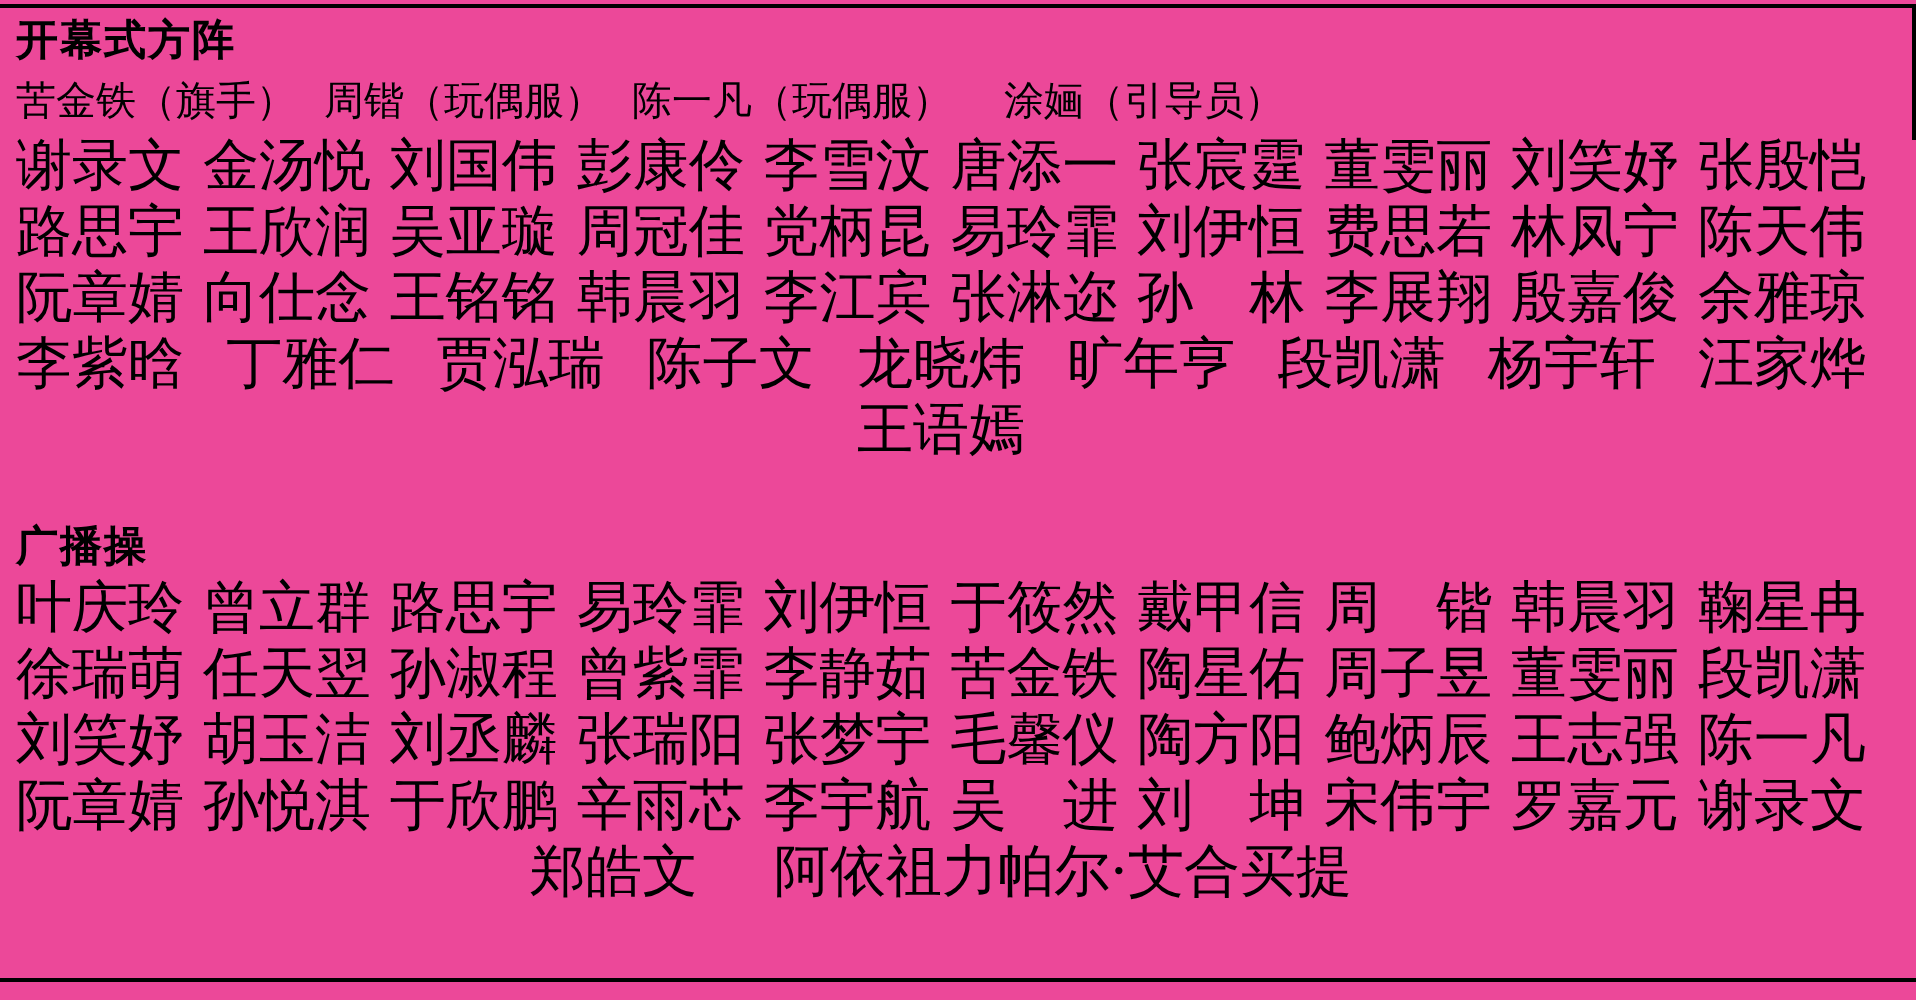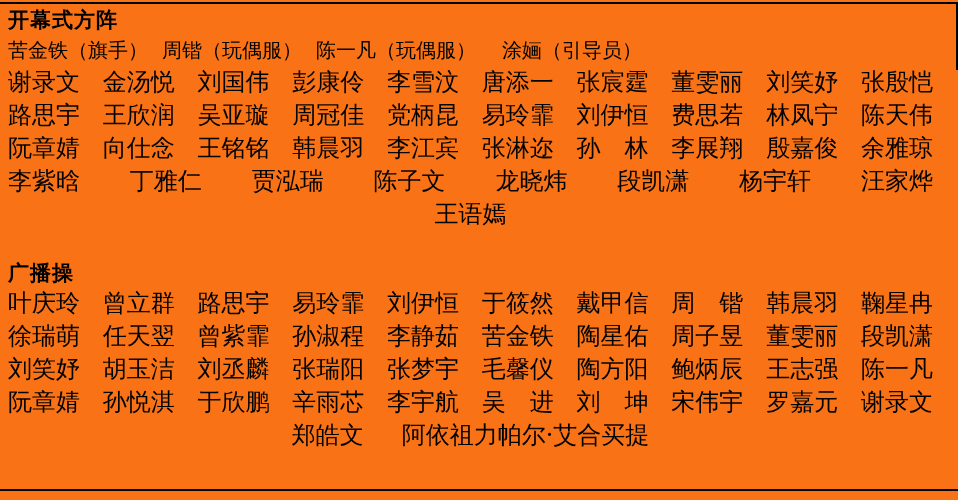--- a/index.html
+++ b/index.html
@@ -4,21 +4,21 @@
 <style>
   html, body {
     margin: 0;
     padding: 0;
     background: #ffffff;
   }
   .sheet {
     position: relative;
     width: 958px;
     height: 500px;
-    background: #f97316;
+    background: #ec4899;
     color: #000000;
     font-family: "DejaVu Serif", "Liberation Serif", serif;
     box-sizing: border-box;
     overflow: hidden;
   }
   .rule-top {
     position: absolute;
     top: 2px; left: 0; right: 0;
     height: 2px;
     background: #000000;
@@ -57,21 +57,21 @@
   }
   .roles-line .role-item:last-child {
     margin-left: 12px;
   }
   .name-rows {
     display: block;
   }
   .name-row {
     display: flex;
     justify-content: space-between;
-    font-size: 24px;
+    font-size: 28px;
     line-height: 33px;
     white-space: nowrap;
   }
   .name-row.partial {
     justify-content: center;
     gap: 38px;
   }
   .section-gap {
     height: 28px;
   }
@@ -133,20 +133,21 @@
             <span class="person">李展翔</span>
             <span class="person">殷嘉俊</span>
             <span class="person">余雅琼</span>
           </div>
           <div class="name-row">
             <span class="person">李紫晗</span>
             <span class="person">丁雅仁</span>
             <span class="person">贾泓瑞</span>
             <span class="person">陈子文</span>
             <span class="person">龙晓炜</span>
+            <span class="person">旷年亨</span>
             <span class="person">段凯潇</span>
             <span class="person">杨宇轩</span>
             <span class="person">汪家烨</span>
           </div>
           <div class="name-row partial">
             <span class="person">王语嫣</span>
           </div>
         </div>
     </section>
 
@@ -163,22 +164,22 @@
             <span class="person">刘伊恒</span>
             <span class="person">于筱然</span>
             <span class="person">戴甲信</span>
             <span class="person">周　锴</span>
             <span class="person">韩晨羽</span>
             <span class="person">鞠星冉</span>
           </div>
           <div class="name-row">
             <span class="person">徐瑞萌</span>
             <span class="person">任天翌</span>
+            <span class="person">孙淑程</span>
             <span class="person">曾紫霏</span>
-            <span class="person">孙淑程</span>
             <span class="person">李静茹</span>
             <span class="person">苦金铁</span>
             <span class="person">陶星佑</span>
             <span class="person">周子昱</span>
             <span class="person">董雯丽</span>
             <span class="person">段凯潇</span>
           </div>
           <div class="name-row">
             <span class="person">刘笑妤</span>
             <span class="person">胡玉洁</span>

